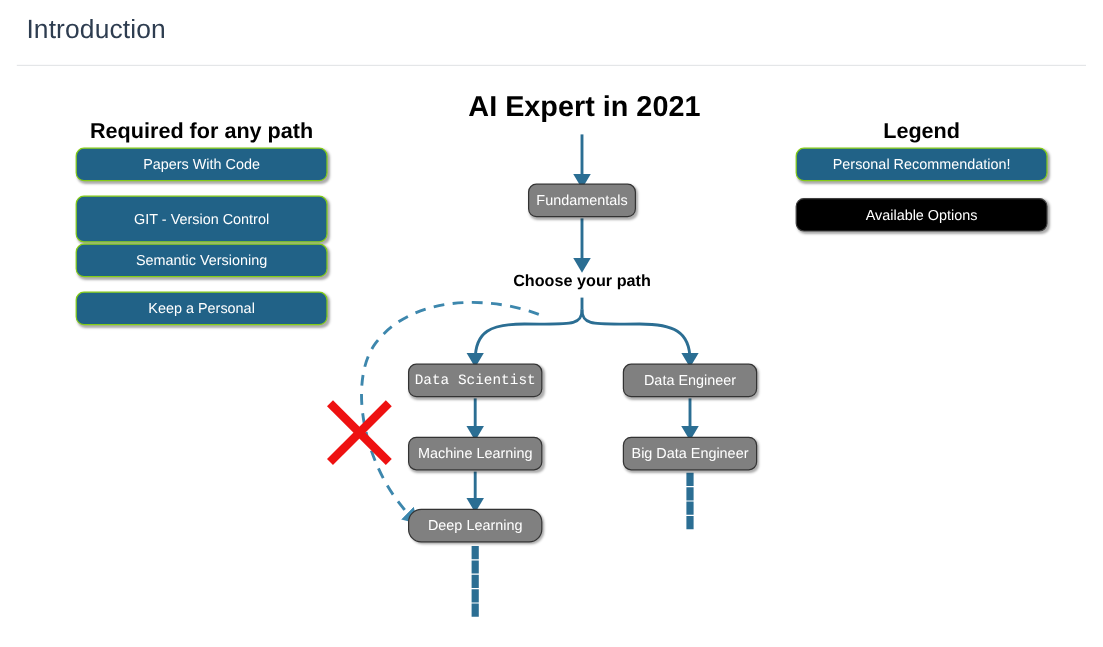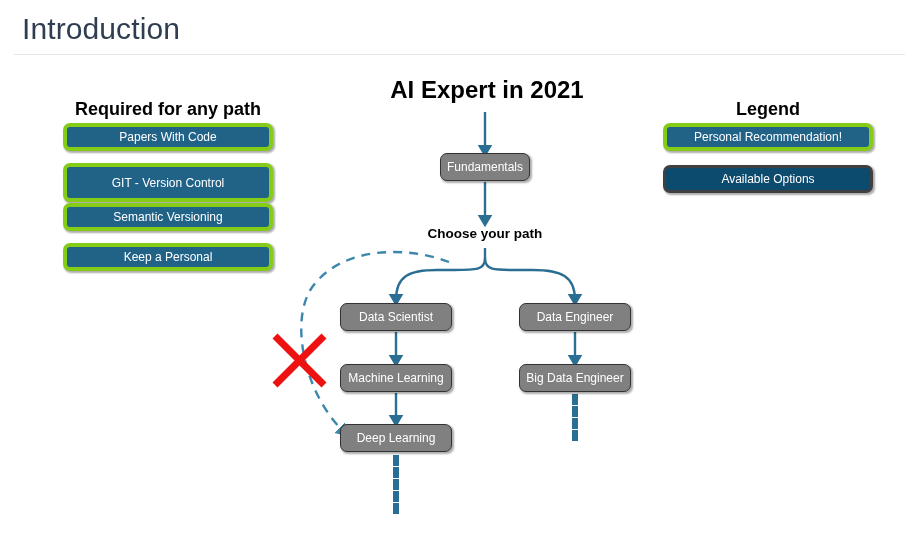--- a/index.html
+++ b/index.html
@@ -20,21 +20,21 @@
   #page-header {
     position: absolute;
     left: 0; top: 0;
     width: 919px;
     height: 56px;
   }
   #page-title {
     position: absolute;
     left: 22px;
     top: 12px;
-    font-size: 30px;
+    font-size: 22px;
     font-weight: 300;
     color: #2e3d50;
     letter-spacing: 0.1px;
     white-space: nowrap;
   }
   #header-rule {
     position: absolute;
     left: 14px;
     top: 54px;
     width: 891px;
@@ -63,25 +63,25 @@
     font-size: 12px;
     display: flex;
     align-items: center;
     justify-content: center;
     text-align: center;
     white-space: nowrap;
     box-shadow: 1.5px 1.5px 2px rgba(0,0,0,0.33);
   }
   .pill.teal {
     background: #216287;
-    border: 4px solid #84cc16;
+    border: 1px solid #84cc16;
   }
   .pill.gray {
-    background: #0c4a6e;
-    border: 3px solid #404040;
+    background: #000000;
+    border: 1px solid #404040;
   }
 
   
   #pill-papers-with-code   { left: 63px; top: 123px; width: 210px; height: 28px; }
   #pill-git-version        { left: 63px; top: 163px; width: 210px; height: 39px; }
   #pill-semantic-versioning{ left: 63px; top: 203px; width: 210px; height: 28px; }
   #pill-keep-changelog     { left: 63px; top: 243px; width: 210px; height: 28px; }
 
   
   #pill-legend-recommended { left: 663px; top: 123px; width: 210px; height: 28px; }
@@ -134,23 +134,23 @@
     color: #ffffff;
     font-size: 12px;
     display: flex;
     align-items: center;
     justify-content: center;
     text-align: center;
     white-space: nowrap;
     box-shadow: 1.5px 1.5px 2px rgba(0,0,0,0.33);
   }
   #node-fundamentals     { left: 423px; top: 153px; width: 90px;  height: 28px; }
-  #node-data-scientist   { left: 323px; top: 303px; width: 112px; height: 28px; }
+  #node-data-scientist   { left: 323px; top: 303px; width: 112px; height: 28px; font-family: Liberation Mono, monospace; }
   #node-machine-learning { left: 323px; top: 364px; width: 112px; height: 28px; }
-  #node-deep-learning    { left: 323px; top: 424px; width: 112px; height: 28px; }
+  #node-deep-learning    { left: 323px; top: 424px; width: 112px; height: 28px; border-radius: 11px; }
   #node-data-engineer    { left: 502px; top: 303px; width: 112px; height: 28px; }
   #node-big-data-engineer{ left: 502px; top: 364px; width: 112px; height: 28px; }
 </style>
 </head>
 <body>
 
 <div id="page-header">
   <div id="page-title">Introduction</div>
   <div id="header-rule"></div>
 </div>

